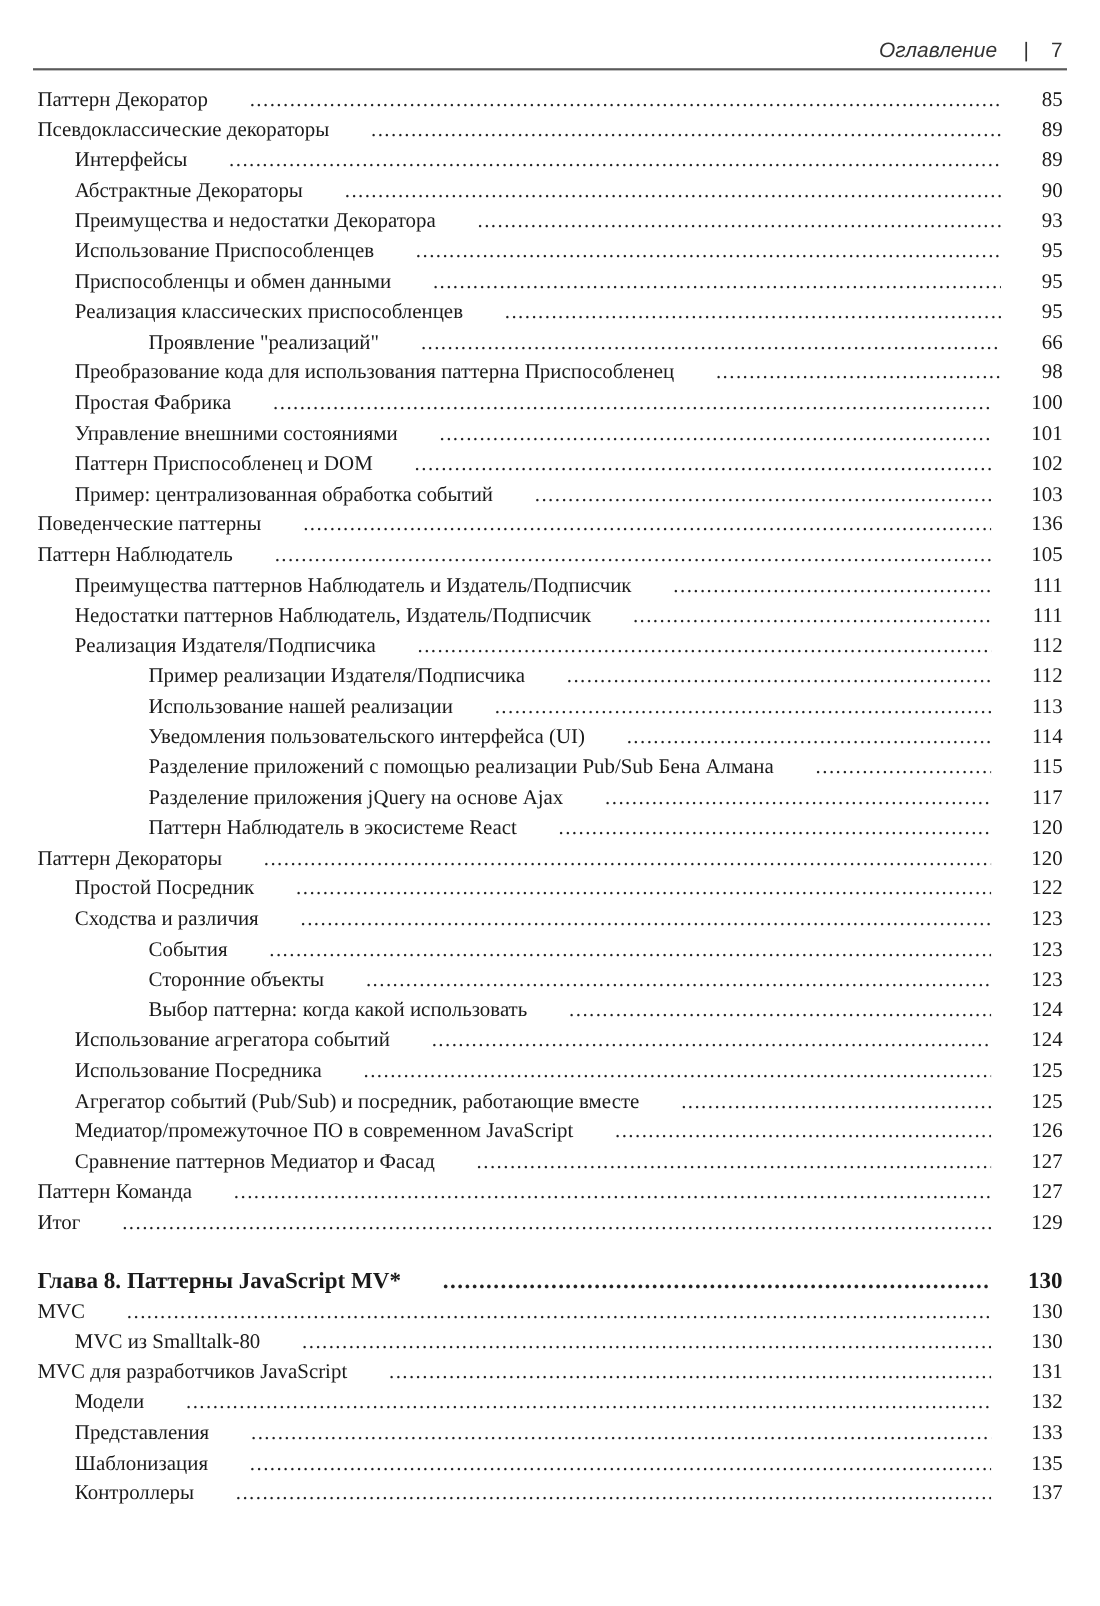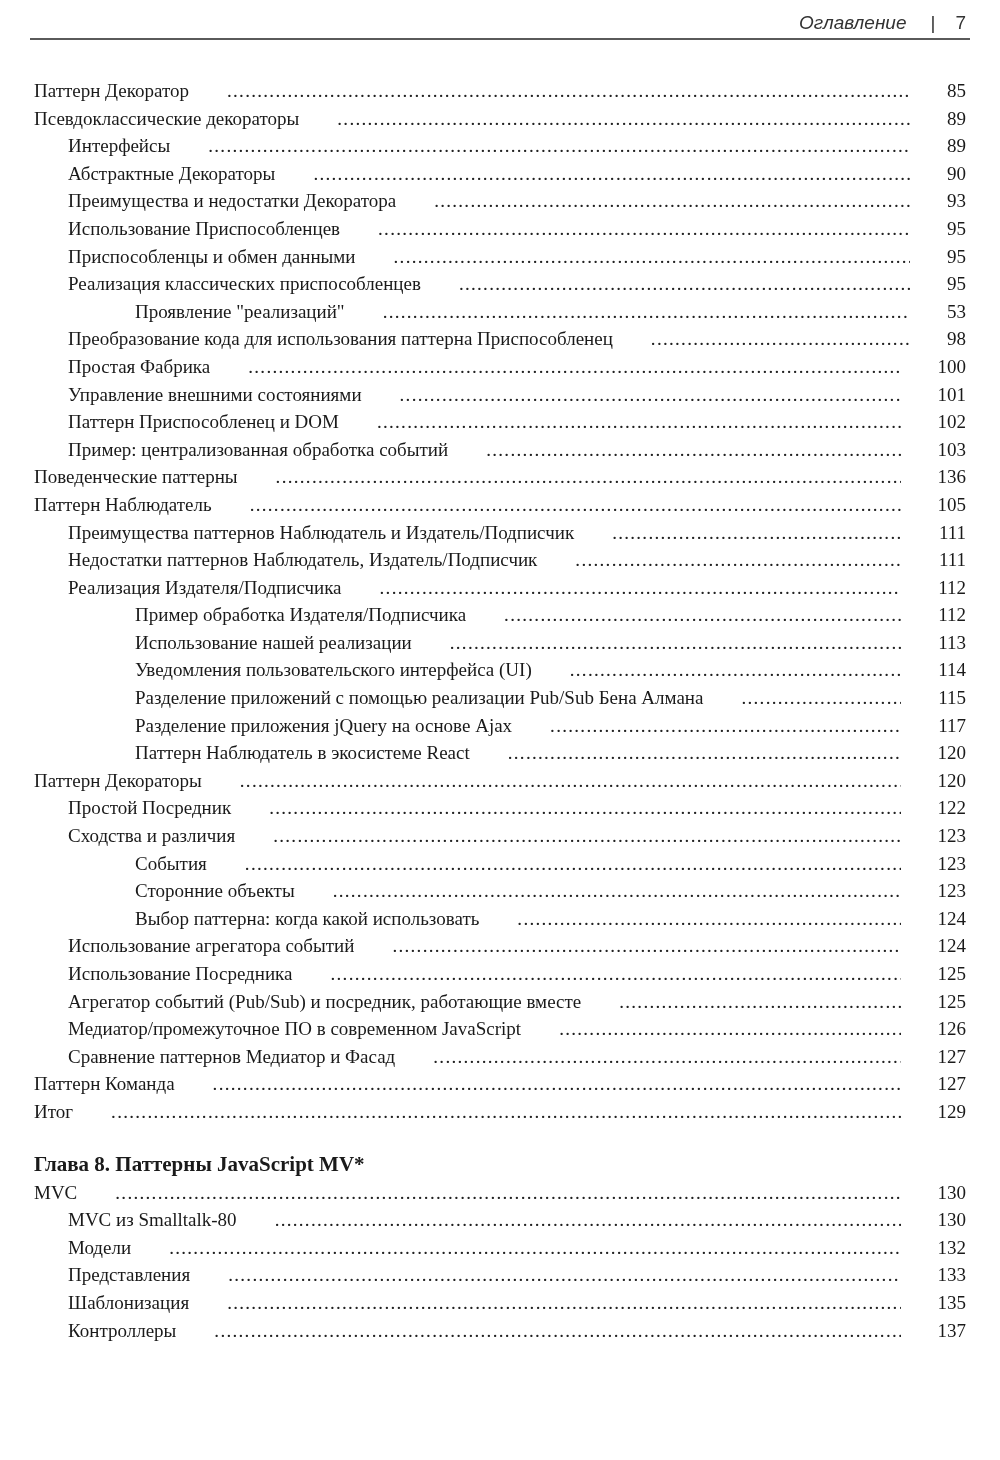--- a/index.html
+++ b/index.html
@@ -1,18 +1,18 @@
 <!DOCTYPE html>
 <html><head>
   <meta charset="utf-8">
   <style>
     html, body { margin: 0; padding: 0; background: #ffffff; }
     body { width: 1000px; height: 1460px; position: relative; overflow: hidden; color: #1a1a1a; }
     .header {
-      position: absolute; left: 30px; top: 10px; width: 940px; height: 28px;
+      position: absolute; left: 30px; top: 34px; width: 940px; height: 28px;
       border-bottom: 2px solid #5a5a5a;
       font-family: "Liberation Sans", sans-serif; font-style: italic; font-size: 19px; color: #333;
     }
     .header .right { position: absolute; right: 4px; top: 2px; display: flex; align-items: baseline; }
     .header .sep { font-style: normal; margin: 0 20px 0 24px; }
     .header .num { font-style: normal; }
     .toc { position: absolute; left: 0; top: 77px; width: 1000px; }
     .entry {
       position: relative; height: 27.6px; display: flex; align-items: baseline;
       font-family: "Liberation Serif", serif; font-size: 19px; line-height: 27.6px;
@@ -23,21 +23,21 @@
       flex: 1 1 auto; overflow: hidden; letter-spacing: 1.3px; color: #222;
     }
     .entry .leader::before {
       content: "..................................................................................................................................................................................................................................................";
     }
     .entry .page { flex: 0 0 auto; padding-left: 1px; }
     .lvl0 { padding-left: 34px; width: 932px; }
     .lvl1 { padding-left: 68px; width: 898px; }
     .lvl2 { padding-left: 135px; width: 831px; }
     .spacer { height: 23px; }
-    .chapter { font-weight: bold; font-size: 21px; height: 30px; line-height: 30px; flex-direction: column; }
+    .chapter { font-weight: bold; font-size: 21px; height: 30px; line-height: 30px; }
   </style>
 </head>
 <body>
 
 <div class="header">
   <div class="right">
     <span>Оглавление</span>
     <span class="sep">|</span>
     <span class="num">7</span>
   </div>
@@ -80,21 +80,21 @@
       <span class="page">95</span>
     </div>
     <div class="entry lvl1">
       <span class="title">Реализация классических приспособленцев</span>
       <span class="leader"></span>
       <span class="page">95</span>
     </div>
     <div class="entry lvl2">
       <span class="title">Проявление "реализаций"</span>
       <span class="leader"></span>
-      <span class="page">53</span>
+      <span class="page">66</span>
     </div>
     <div class="entry lvl1">
       <span class="title">Преобразование кода для использования паттерна Приспособленец</span>
       <span class="leader"></span>
       <span class="page">98</span>
     </div>
     <div class="entry lvl1">
       <span class="title">Простая Фабрика</span>
       <span class="leader"></span>
       <span class="page">100</span>
@@ -133,21 +133,21 @@
       <span class="title">Недостатки паттернов Наблюдатель, Издатель/Подписчик</span>
       <span class="leader"></span>
       <span class="page">111</span>
     </div>
     <div class="entry lvl1">
       <span class="title">Реализация Издателя/Подписчика</span>
       <span class="leader"></span>
       <span class="page">112</span>
     </div>
     <div class="entry lvl2">
-      <span class="title">Пример обработка Издателя/Подписчика</span>
+      <span class="title">Пример реализации Издателя/Подписчика</span>
       <span class="leader"></span>
       <span class="page">112</span>
     </div>
     <div class="entry lvl2">
       <span class="title">Использование нашей реализации</span>
       <span class="leader"></span>
       <span class="page">113</span>
     </div>
     <div class="entry lvl2">
       <span class="title">Уведомления пользовательского интерфейса (UI)</span>
@@ -243,20 +243,25 @@
     <div class="entry lvl0">
       <span class="title">MVC</span>
       <span class="leader"></span>
       <span class="page">130</span>
     </div>
     <div class="entry lvl1">
       <span class="title">MVC из Smalltalk-80</span>
       <span class="leader"></span>
       <span class="page">130</span>
     </div>
+    <div class="entry lvl0">
+      <span class="title">MVC для разработчиков JavaScript</span>
+      <span class="leader"></span>
+      <span class="page">131</span>
+    </div>
     <div class="entry lvl1">
       <span class="title">Модели</span>
       <span class="leader"></span>
       <span class="page">132</span>
     </div>
     <div class="entry lvl1">
       <span class="title">Представления</span>
       <span class="leader"></span>
       <span class="page">133</span>
     </div>

